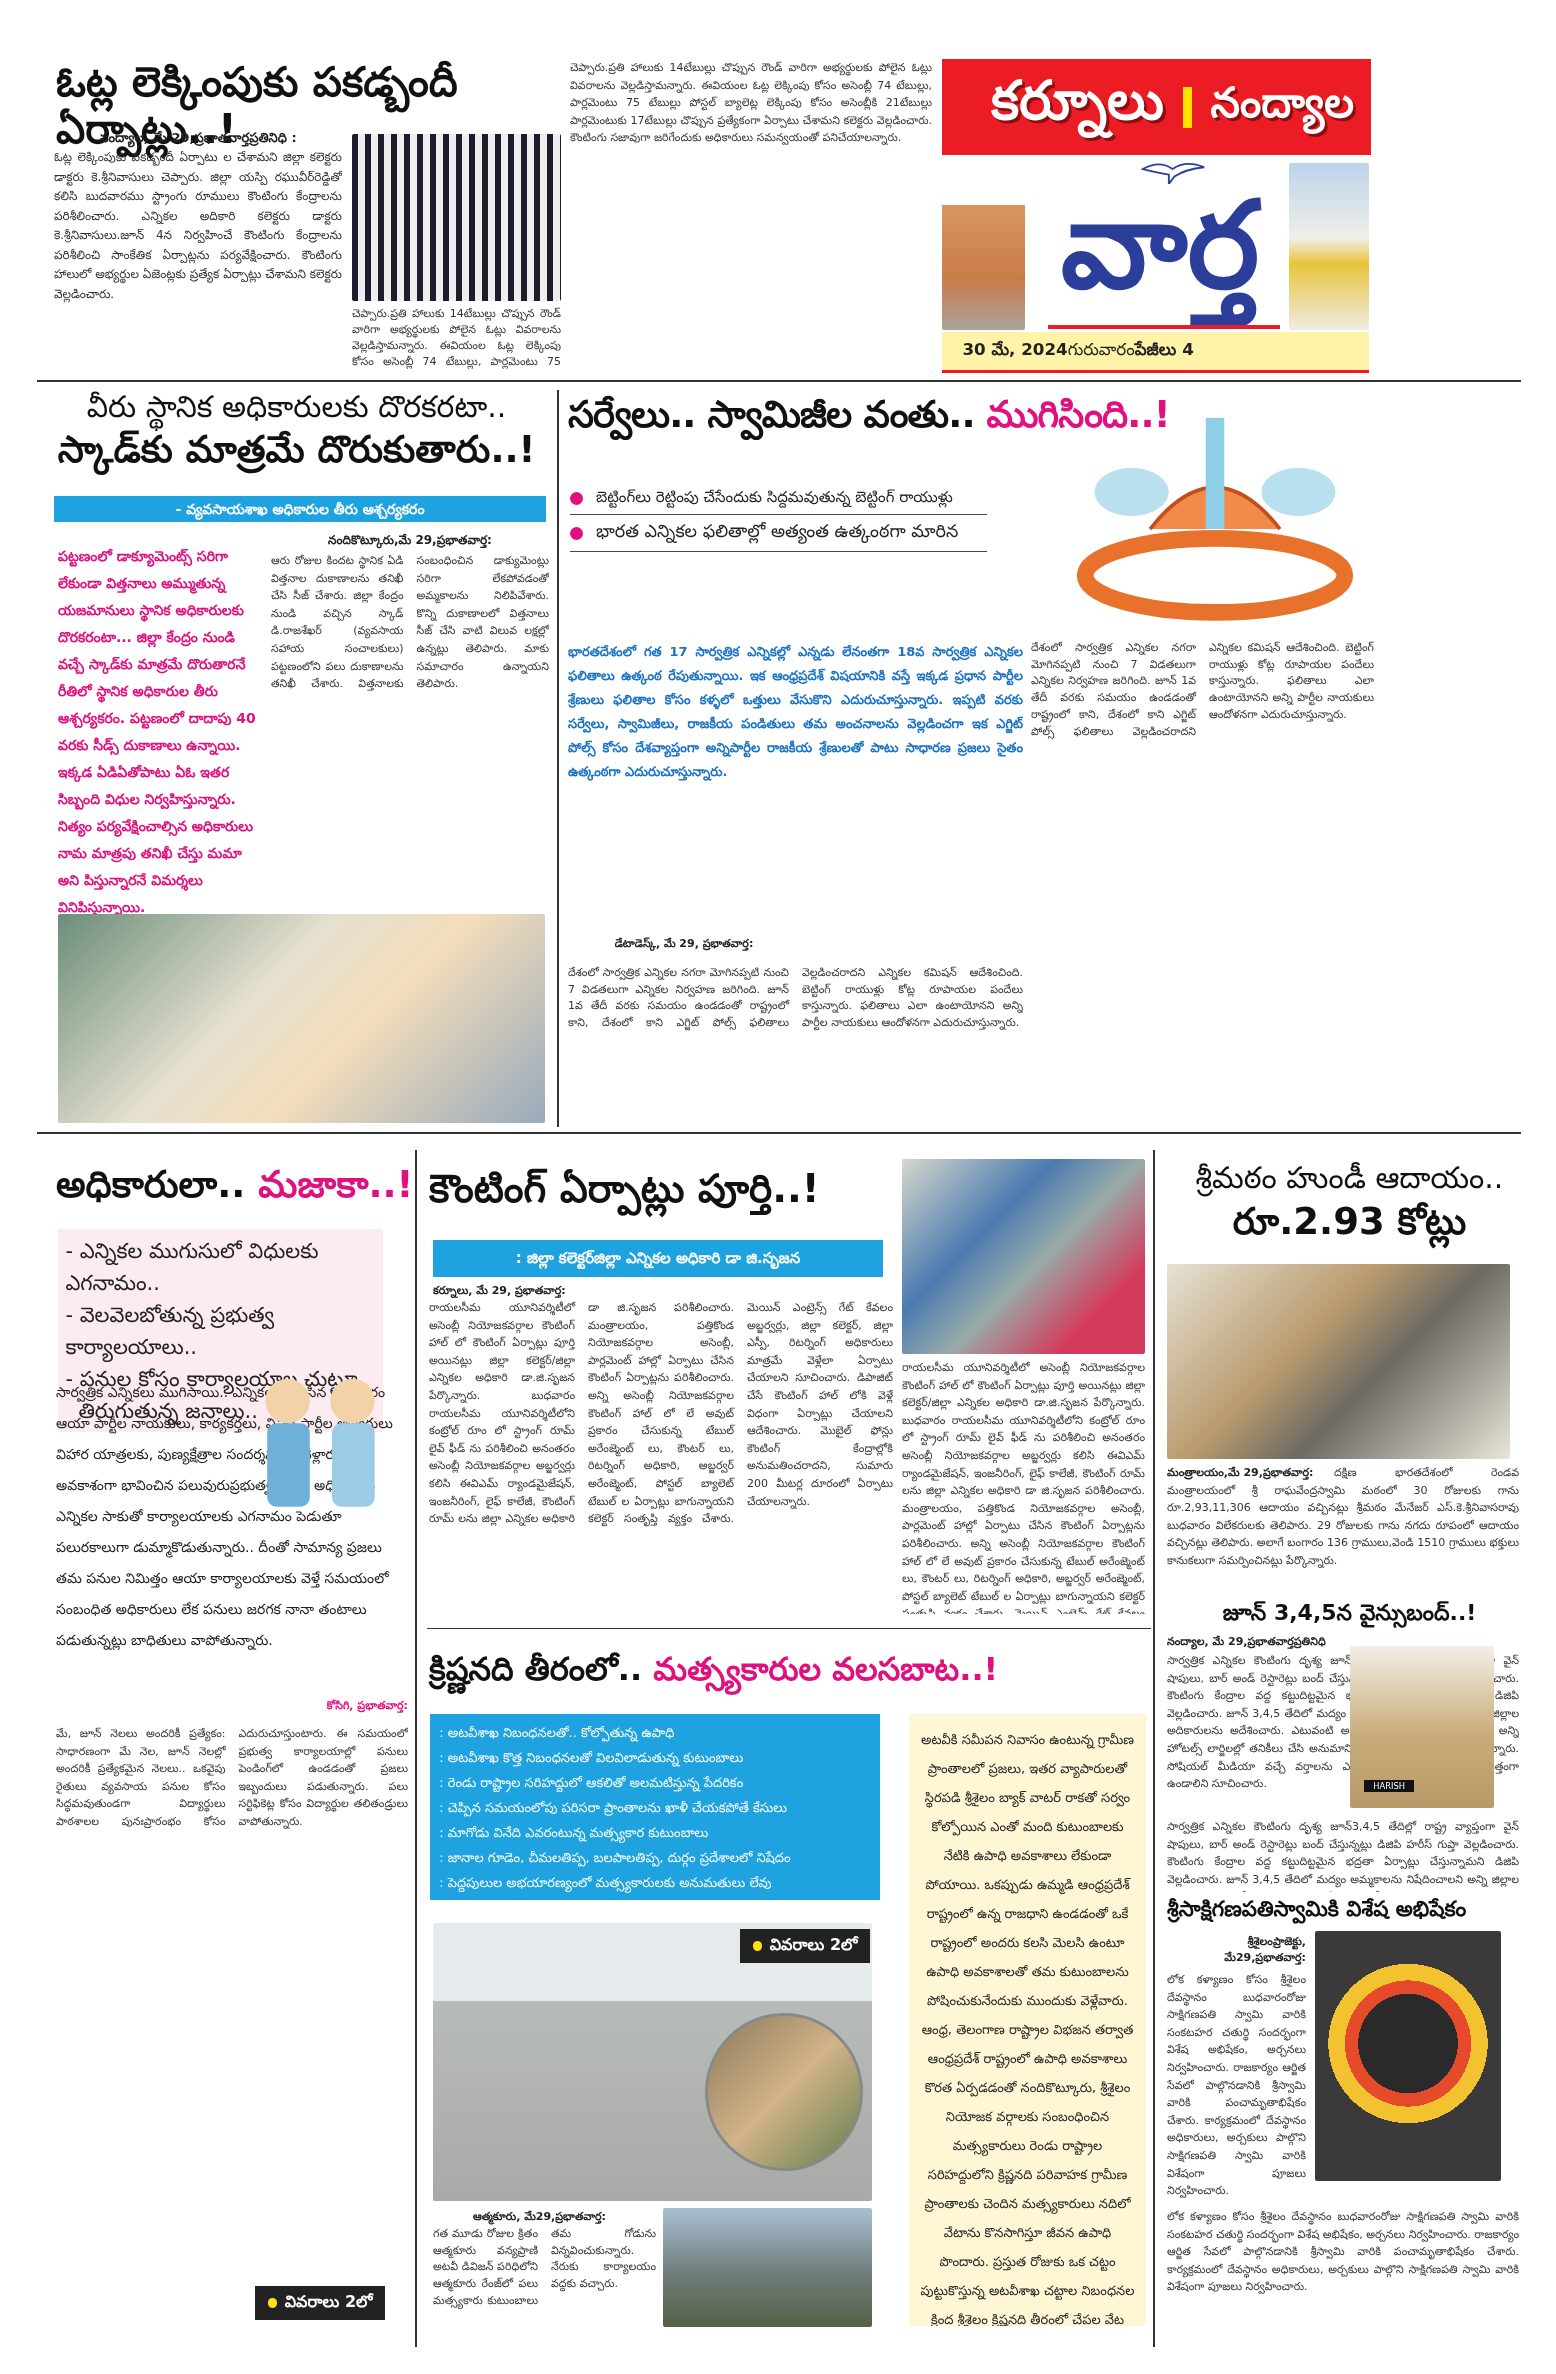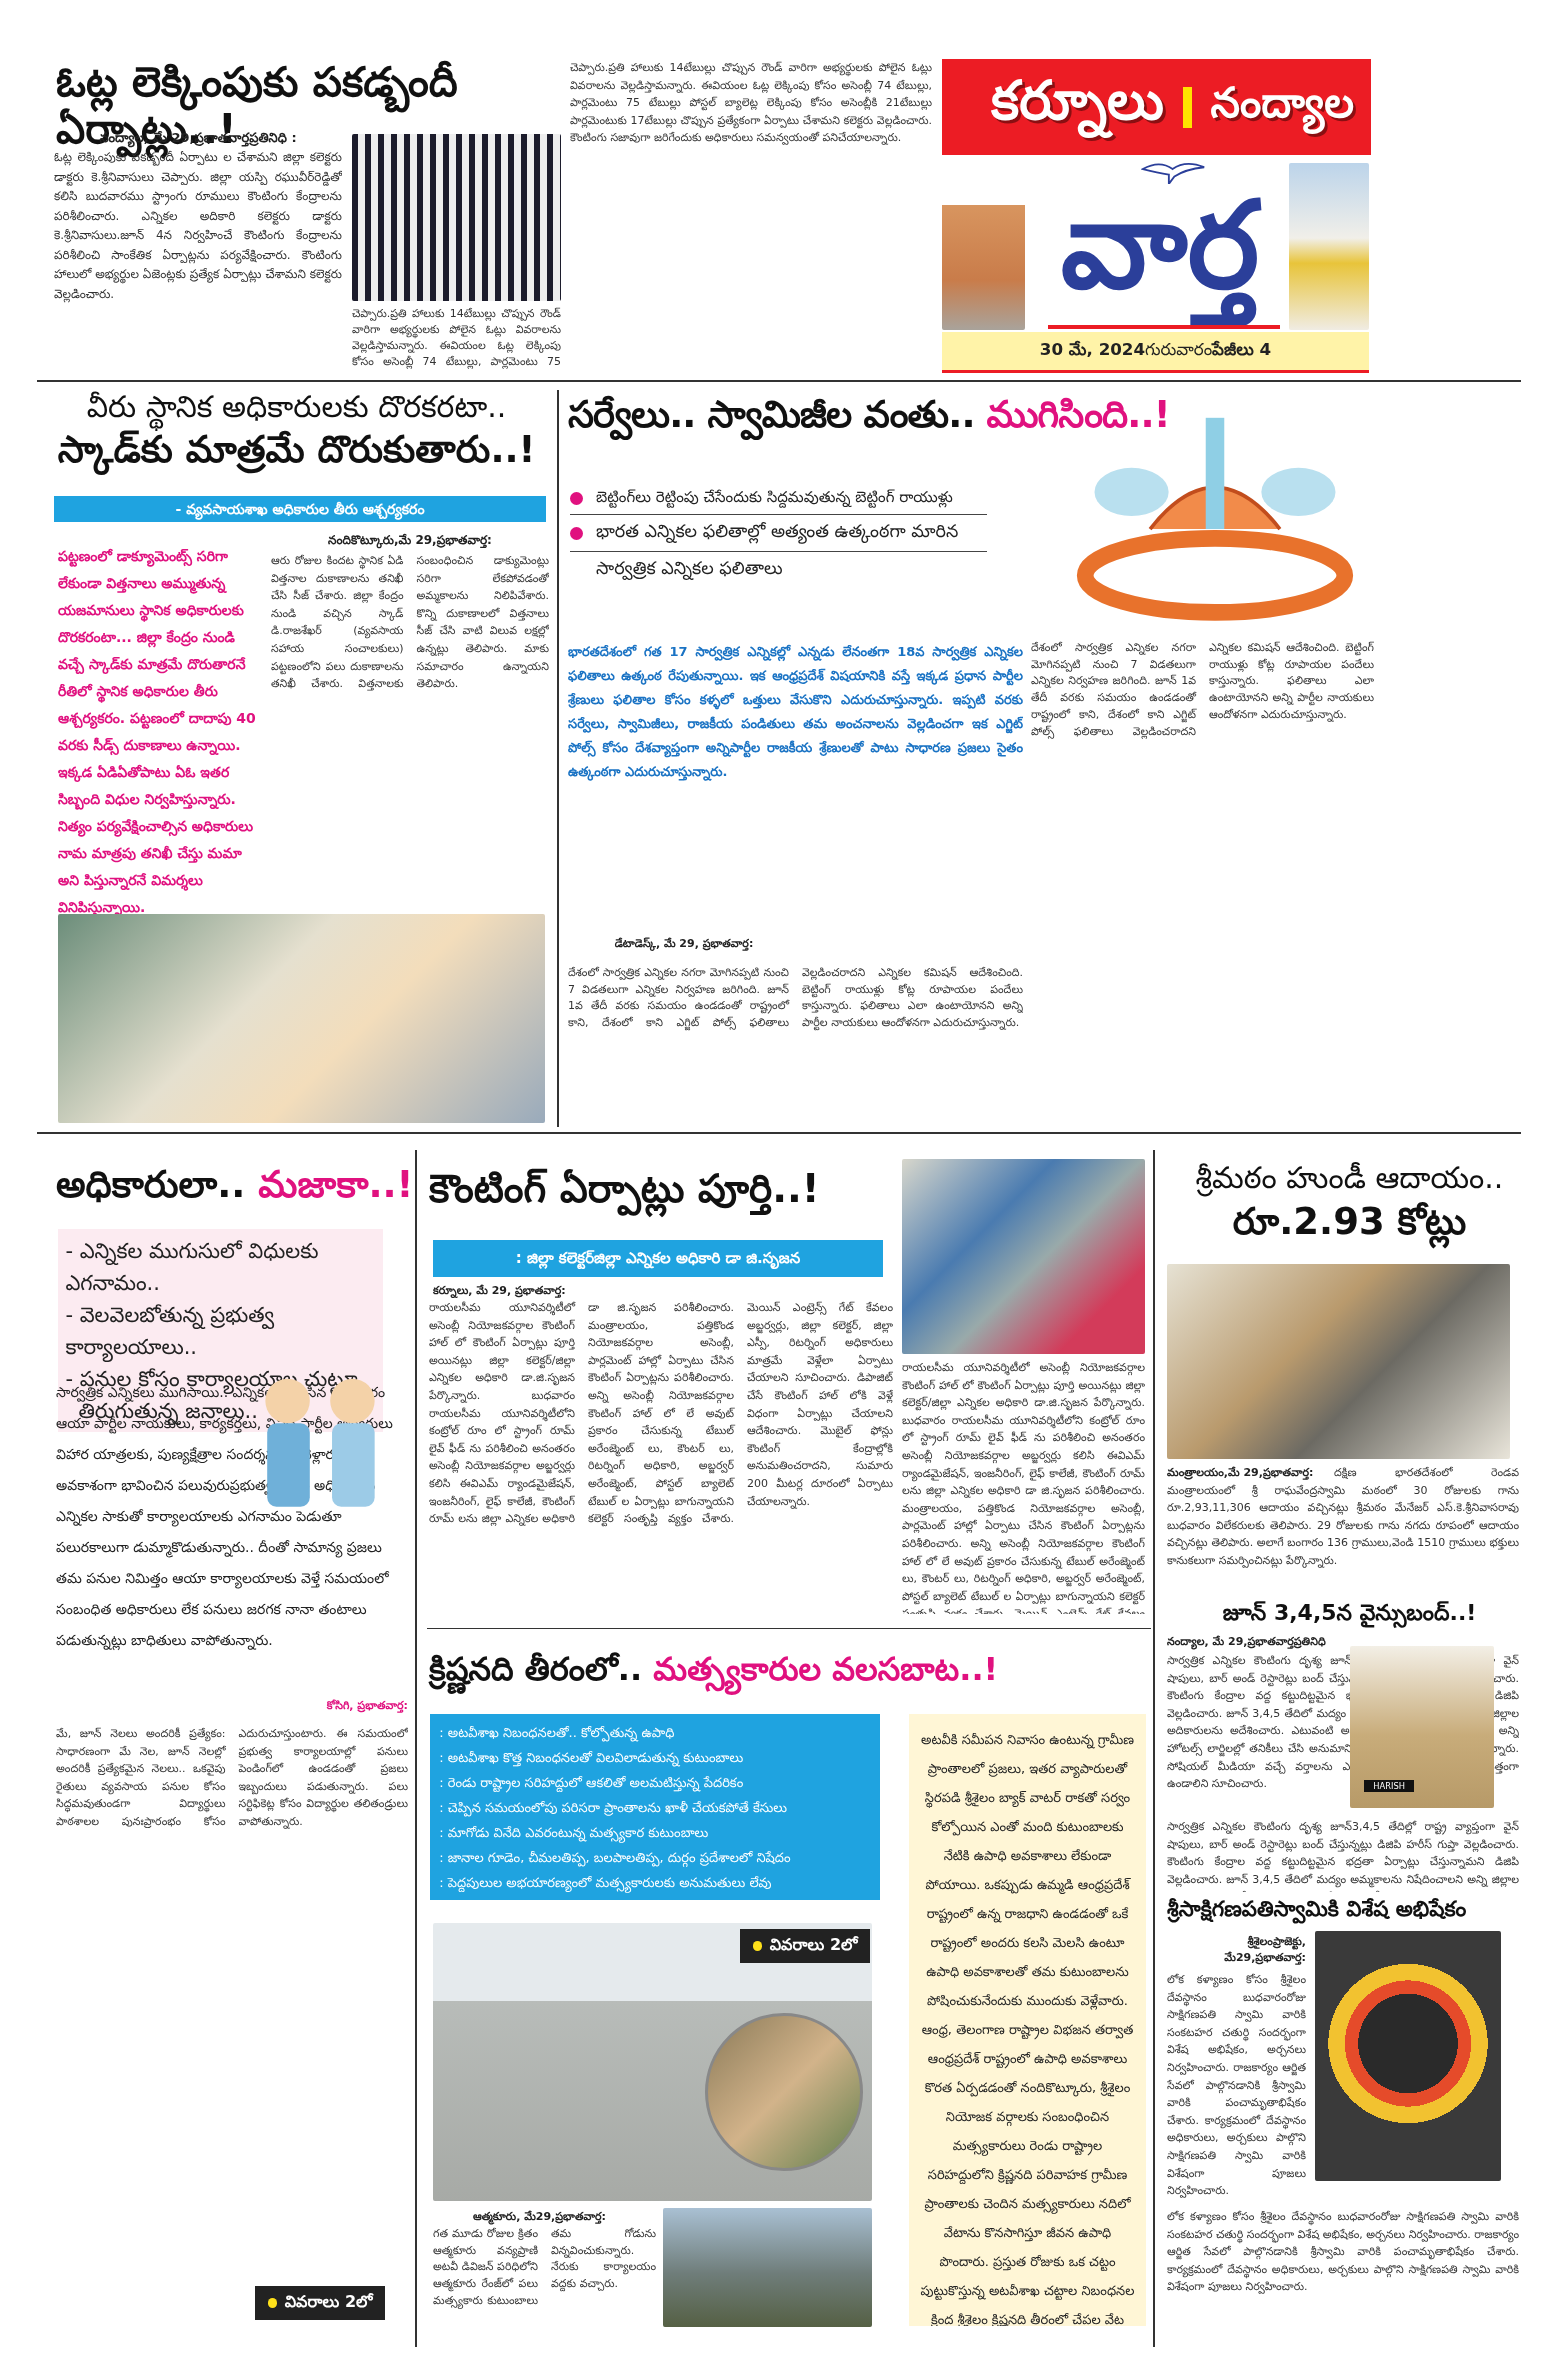--- a/index.html
+++ b/index.html
@@ -42,21 +42,21 @@
 <div class="abs photo" style="left:942px;top:163px;width:83px;height:167px;background:linear-gradient(180deg,#fff 0 25%,#d8955f 25%,#c97c4a 70%,#a9a39b 100%)"></div>
 <div class="abs" style="left:1141px;top:156px;width:65px;height:28px">
   <svg width="65" height="28" viewBox="0 0 70 30">
       <path d="M2 14 Q20 4 34 14 Q48 4 68 12 Q48 14 36 22 L30 30 L30 20 Q18 18 2 14Z" fill="#fff" stroke="#2b3f9a" stroke-width="2"></path>
     </svg>
 </div>
 <div class="abs" style="left:1035px;top:167px;width:250px;height:158px;font-size:121px;font-weight:bold;color:#2b3f9a;text-align:center;line-height:158px">వార్త</div>
 <div class="abs" style="left:1048px;top:325px;width:232px;height:3.7px;background:#ec1c24"></div>
 <div class="abs photo" style="left:1289px;top:163px;width:80px;height:167px;background:linear-gradient(180deg,#bcd4ea,#f1efe9 45%,#e8c43a 60%,#f0ece3)"></div>
 
-<div class="abs" style="left:942px;top:332px;width:427px;height:41px;background:#fff3a8;border-bottom:3.7px solid #ec1c24;display:flex;align-items:center;justify-content:center;padding:0 20.4px;font-weight:bold;font-size:16.7px;color:#222">
+<div class="abs" style="left:942px;top:332px;width:427px;height:41px;background:#fff3a8;border-bottom:3.7px solid #ec1c24;display:flex;align-items:center;justify-content:flex-start;padding:0 20.4px;font-weight:bold;font-size:16.7px;color:#222">
   <span>30 మే, 2024</span>
   <span style="font-weight:normal">గురువారం</span>
   <span>పేజీలు 4</span>
 </div>
 
 <div class="abs hl" style="left:56px;top:59px;width:566px;font-size:41px">ఓట్ల లెక్కింపుకు పకడ్బందీ ఏర్పాట్లు..!</div>
 <div class="abs" style="left:59px;top:130px;width:278px;text-align:center;font-size:13px;font-weight:bold">నంద్యాల, మే 29,ప్రభాతవార్తప్రతినిధి :</div>
 <div class="abs body-text" style="left:54px;top:148px;width:288px;height:223px;overflow:hidden">ఓట్ల లెక్కింపుకు పకడ్బందీ ఏర్పాటు ల చేశామని జిల్లా కలెక్టరు డాక్టరు కె.శ్రీనివాసులు చెప్పారు. జిల్లా యస్పి రఘువీర్‌రెడ్డితో కలిసి బుదవారము స్ట్రాంగు రూములు కౌంటింగు కేంద్రాలను పరిశీలించారు. ఎన్నికల అదికారి కలెక్టరు డాక్టరు కె.శ్రీనివాసులు.జూన్ 4న నిర్వహించే కౌంటింగు కేంద్రాలను పరిశీలించి సాంకేతిక ఏర్పాట్లను పర్యవేక్షించారు. కౌంటింగు హాలులో అభ్యర్థుల ఏజెంట్లకు ప్రత్యేక ఏర్పాట్లు చేశామని కలెక్టరు వెల్లడించారు.</div>
 <div class="abs photo" style="left:352px;top:134px;width:209px;height:167px;background:repeating-linear-gradient(90deg,#1c1c2c 0 5.6px,#eeeeee 5.6px 13px)"></div>
 <div class="abs body-text" style="left:352px;top:306px;width:209px;height:65px;overflow:hidden;font-size:11px;line-height:16px">చెప్పారు.ప్రతి హాలుకు 14టేబుల్లు చొప్పున రౌండ్ వారిగా అభ్యర్థులకు పోలైన ఓట్లు వివరాలను వెల్లడిస్తామన్నారు. ఈవియంల ఓట్ల లెక్కింపు కోసం అసెంబ్లీ 74 టేబుల్లు, పార్లమెంటు 75 టేబుల్లు పోస్టల్ బ్యాలెట్ల లెక్కింపు కోసం అసెంబ్లీకి 21టేబుల్లు పార్లమెంటుకు 17టేబుల్లు చొప్పున ప్రత్యేకంగా ఏర్పాటు చేశామని కలెక్టరు వెల్లడించారు. కౌంటింగు సజావుగా జరిగేందుకు అధికారులు సమన్వయంతో పనిచేయాలన్నారు.</div>
@@ -79,23 +79,20 @@
   <span class="pink">ముగిసింది..!</span>
 </div>
 <div class="abs" style="left:570px;top:482px;width:417px">
   <div class="bullet">
       <span class="dot"></span>
       <span style="font-size:15px">బెట్టింగ్‌లు రెట్టింపు చేసేందుకు సిద్దమవుతున్న బెట్టింగ్ రాయుళ్లు</span>
     </div>
   <div class="bullet">
       <span class="dot"></span>
       <span>భారత ఎన్నికల ఫలితాల్లో అత్యంత ఉత్కంఠగా మారిన</span>
-    </div>
-  <div class="bullet" style="border-bottom:none;padding-left:26px">
-      <span>సార్వత్రిక ఎన్నికల ఫలితాలు</span>
     </div>
 </div>
 <div class="abs" style="left:1048px;top:390px;width:334px;height:241px">
   <svg width="334" height="241" viewBox="0 0 360 260">
       <ellipse cx="180" cy="200" rx="140" ry="40" fill="none" stroke="#e8722c" stroke-width="18"></ellipse>
       <path d="M110 150 Q180 60 250 150" fill="#f28b4a" stroke="#c24d1d" stroke-width="4"></path>
       <ellipse cx="90" cy="110" rx="40" ry="26" fill="#b9e0ef"></ellipse>
       <ellipse cx="270" cy="110" rx="40" ry="26" fill="#b9e0ef"></ellipse>
       <rect x="170" y="30" width="20" height="120" fill="#8fcfe5"></rect>
     </svg>

